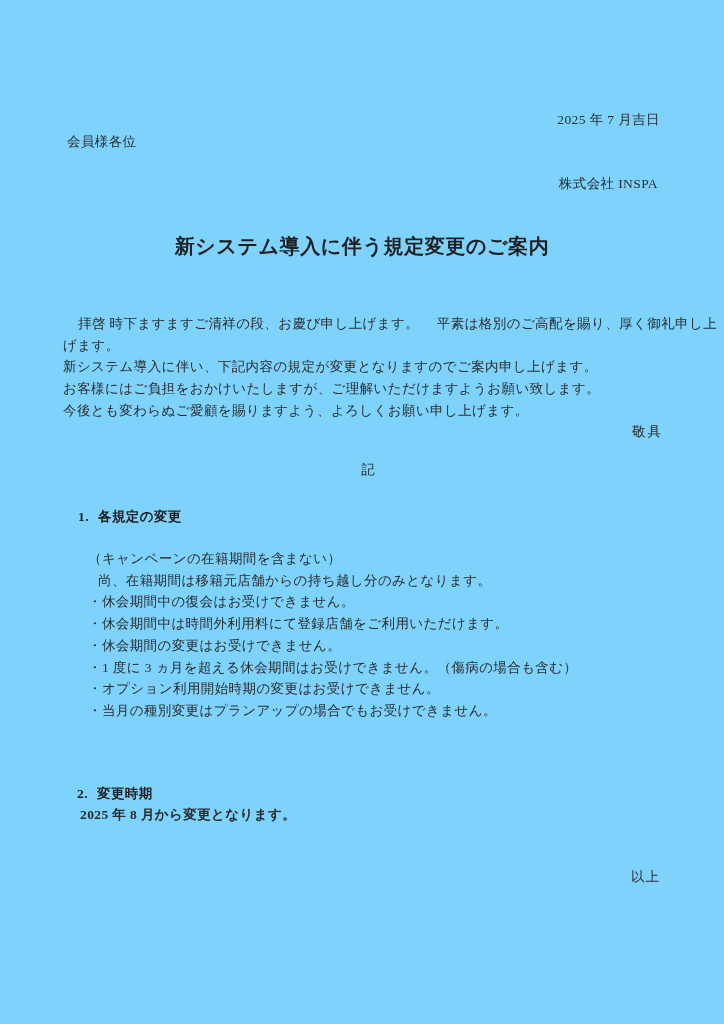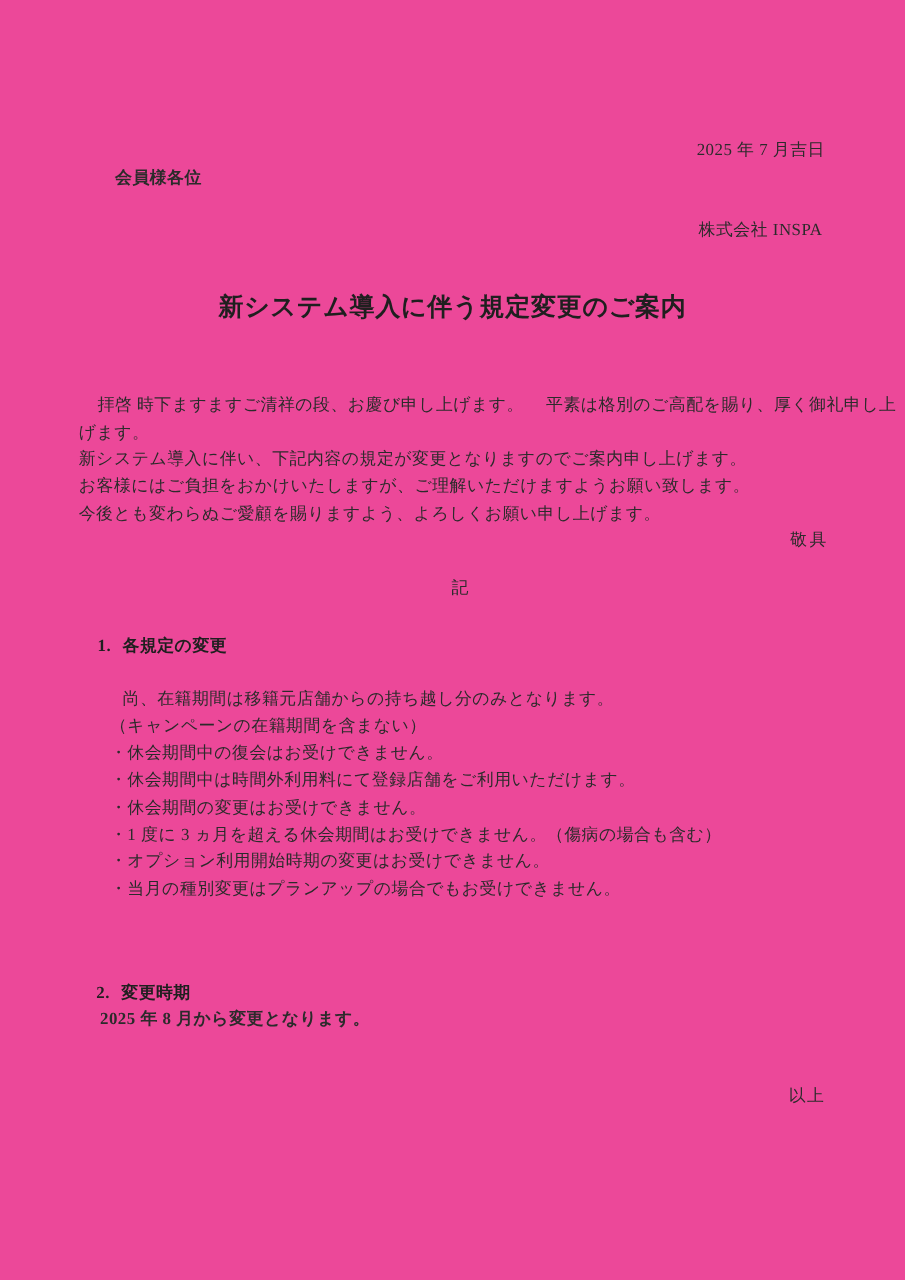--- a/index.html
+++ b/index.html
@@ -4,32 +4,32 @@
 <style>
   html, body {
     margin: 0;
     padding: 0;
     background: #ffffff;
   }
   .page {
     position: relative;
     width: 724px;
     height: 1024px;
-    background: #ec4899;
+    background: #7dd3fc;
     font-family: "Liberation Serif", "DejaVu Serif", serif;
     color: #2b2b2b;
     font-size: 13.5px;
     letter-spacing: 0.4px;
     line-height: 21.7px;
     overflow: hidden;
   }
   .abs { position: absolute; }
 
   .date-line       { top: 109px; right: 64px; text-align: right; }
-  .recipient-line  { top: 131px; left: 92px; font-weight: bold; }
+  .recipient-line  { top: 131px; left: 67px; }
   .company-line    { top: 173px; right: 66px; text-align: right; }
 
   .doc-title {
     top: 236px; left: 0; width: 724px;
     text-align: center;
     font-size: 20px;
     font-weight: 700;
     letter-spacing: 0.6px;
     color: #1f1f1f;
   }
@@ -78,22 +78,22 @@
 
   <div class="abs keigu">敬具</div>
 
   <div class="abs ki">記</div>
 
   <div class="abs section-head sec1-head">
     <span class="sec-num">1.</span><span>各規定の変更</span>
   </div>
 
   <div class="abs rules">
+    <div class="rule-line">（キャンペーンの在籍期間を含まない）</div>
     <div class="rule-line cont">尚、在籍期間は移籍元店舗からの持ち越し分のみとなります。</div>
-    <div class="rule-line">（キャンペーンの在籍期間を含まない）</div>
     <div class="rule-line">・休会期間中の復会はお受けできません。</div>
     <div class="rule-line">・休会期間中は時間外利用料にて登録店舗をご利用いただけます。</div>
     <div class="rule-line">・休会期間の変更はお受けできません。</div>
     <div class="rule-line">・1 度に 3 ヵ月を超える休会期間はお受けできません。（傷病の場合も含む）</div>
     <div class="rule-line">・オプション利用開始時期の変更はお受けできません。</div>
     <div class="rule-line">・当月の種別変更はプランアップの場合でもお受けできません。</div>
   </div>
 
   <div class="abs section-head sec2-head">
     <span class="sec-num">2.</span><span>変更時期</span>

